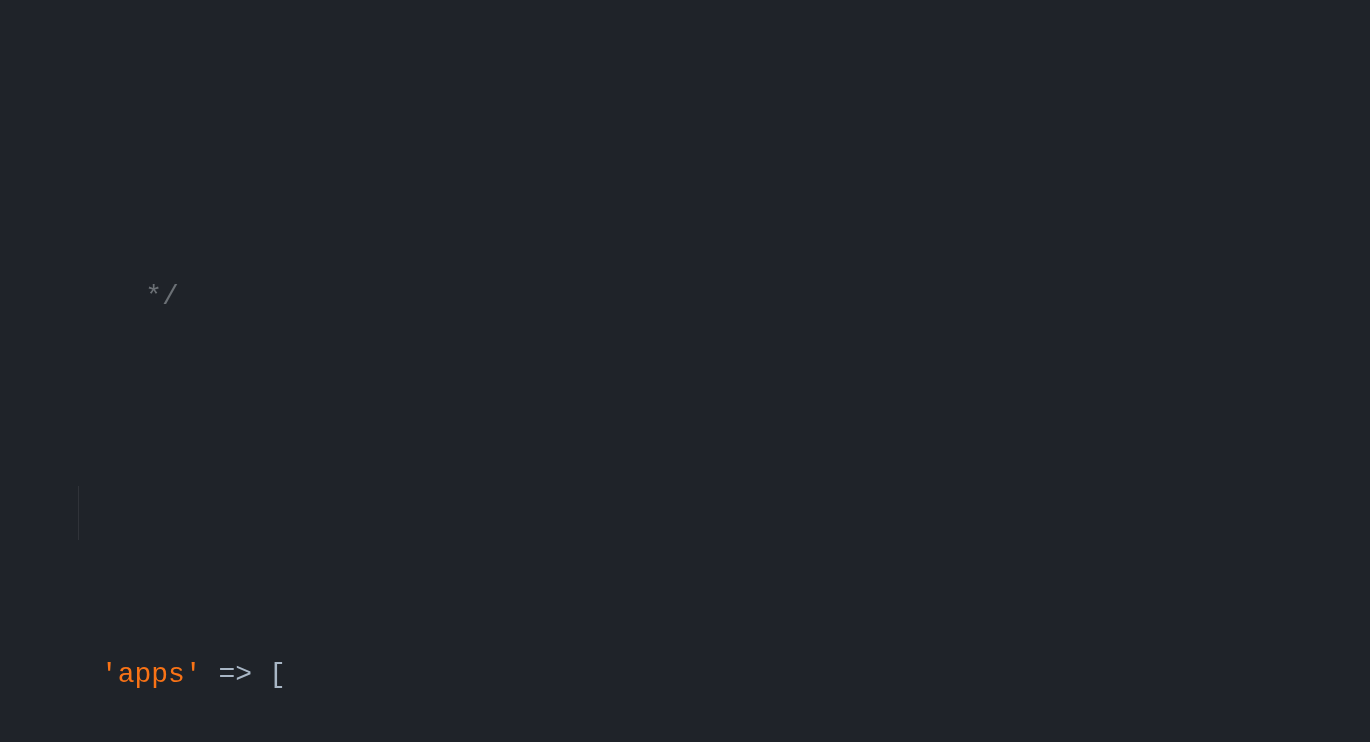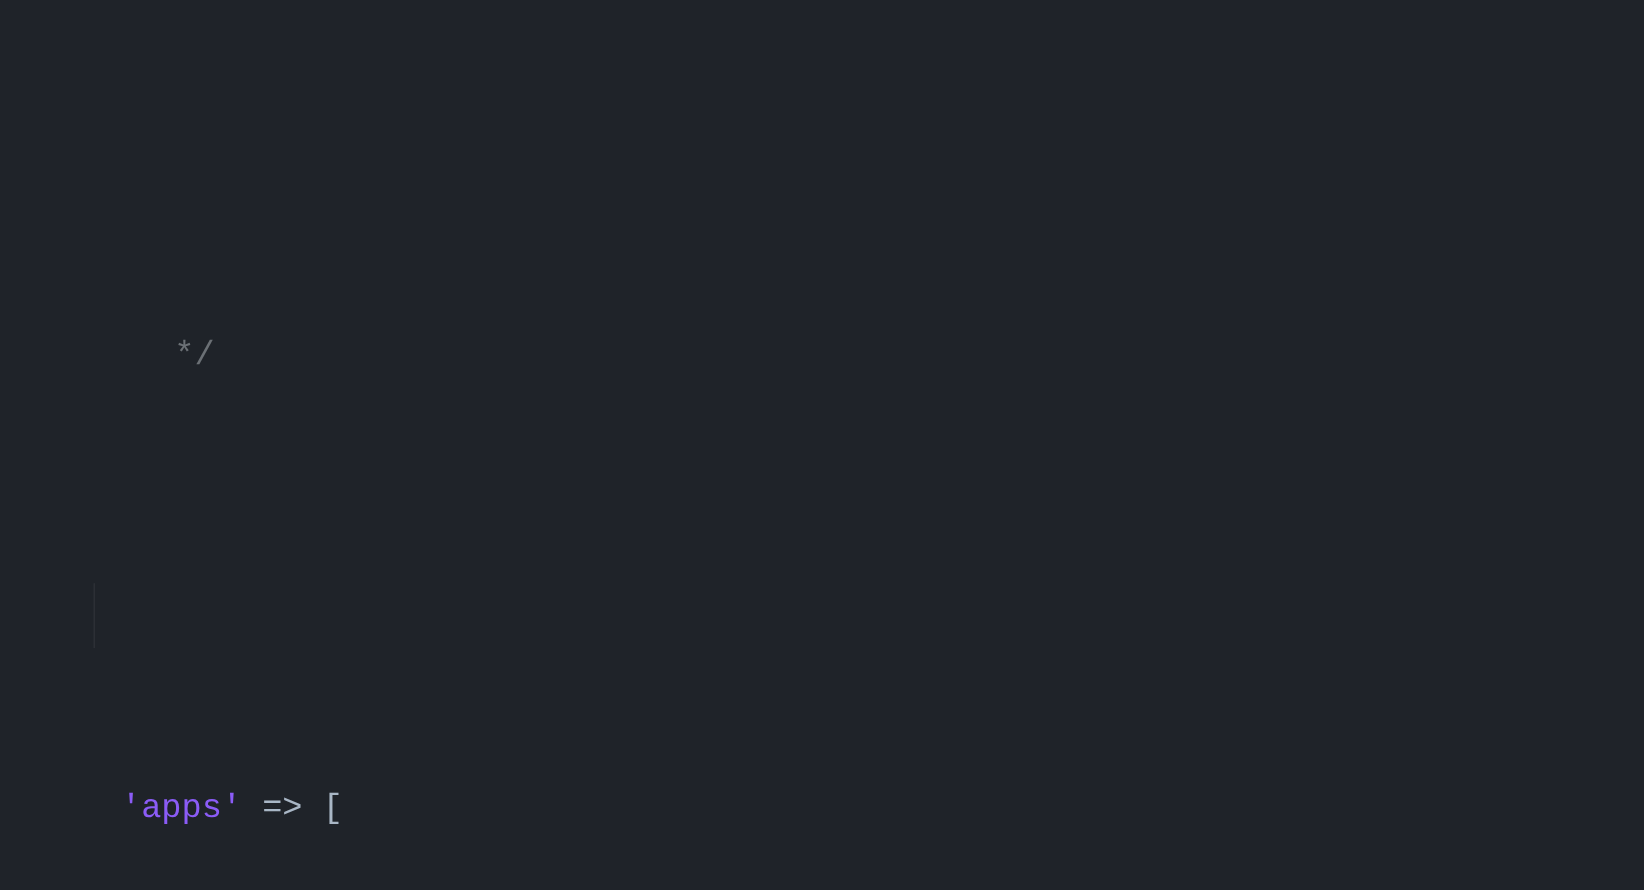--- a/index.html
+++ b/index.html
@@ -34,21 +34,21 @@
   
   .g1 { left: 78px; }
 
   .code { display: inline; }
 
   
   .pad0 { padding-left: 78px; }
 
   
   .s-comment { color: #6b7075; }
-  .s-string  { color: #8b5cf6; }
+  .s-string  { color: #f97316; }
   .s-arrow   { color: #a9b7c6; }
   .s-bracket { color: #a9b7c6; }
 </style>
 </head>
 <body>
 
 <div class="editor">
 
   
   <div class="line">

